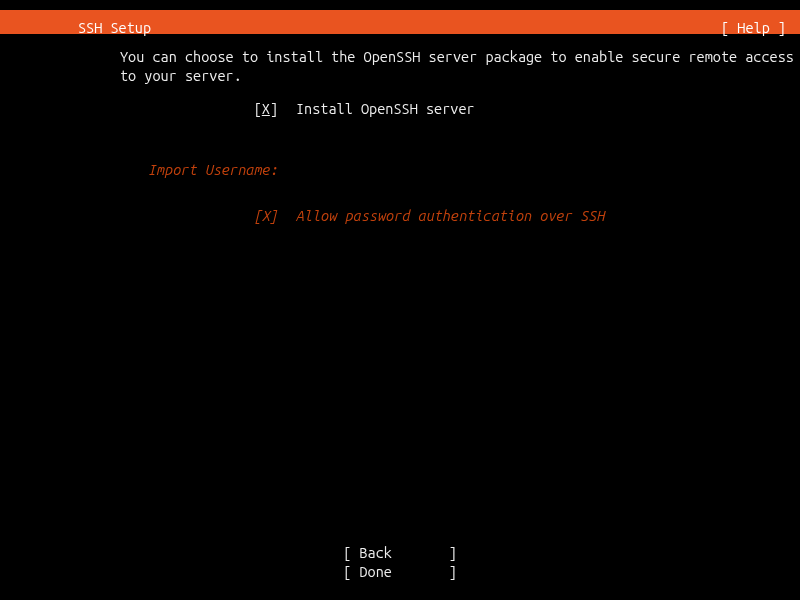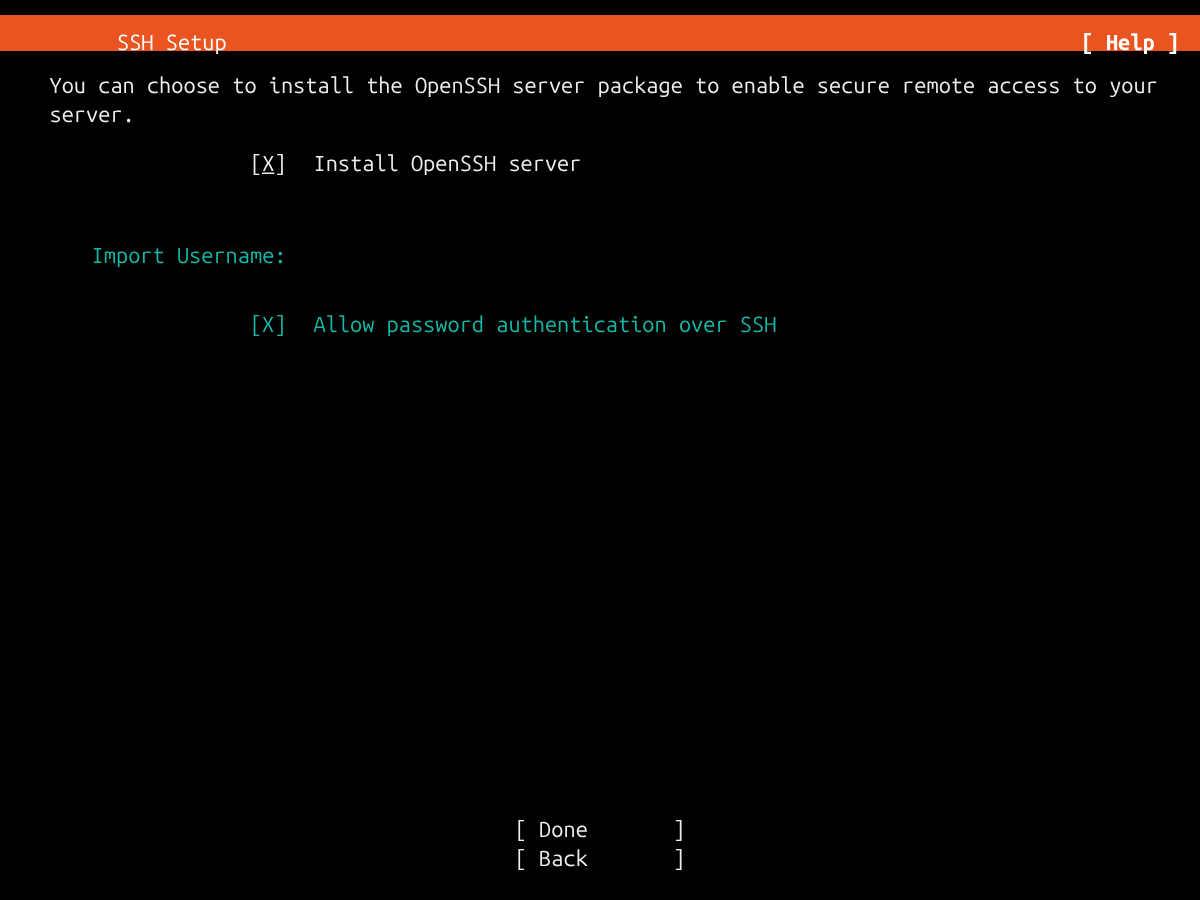--- a/index.html
+++ b/index.html
@@ -21,24 +21,23 @@
       align-items: center;
       padding: 11px 14px 0 0;
       color: #fff;
       margin-top: 10px;
     }
     .header-title {
       padding-left: 78px;
     }
     .header-help {
       cursor: pointer;
-      font-weight: bold;
     }
     .content {
-      padding: 14px 0 0 33px;
+      padding: 14px 0 0 120px;
       color: #eee;
     }
     .intro {
       line-height: 1.3;
       margin-bottom: 14px;
     }
     .row {
       display: flex;
       align-items: flex-start;
       line-height: 1.3;
@@ -63,21 +62,22 @@
       text-decoration: underline;
     }
     .dropdown {
       display: inline-block;
       white-space: pre;
     }
     .hint {
       display: block;
     }
     .dim {
-      color: #14b8a6;
+      color: #c2410c;
+      font-style: italic;
     }
     .row-identity {
       margin-bottom: 14px;
     }
     .row-username {
       margin-bottom: 28px;
     }
     .footer {
       position: absolute;
       bottom: 18px;
@@ -121,15 +121,15 @@
 
   <div class="row dim">
     <div class="label-col">
       <span class="checkbox">[X]</span>
     </div>
     <div class="field-col">Allow password authentication over SSH</div>
   </div>
 </div>
 
 <div class="footer">
+  <span class="footer-item">[ Back       ]</span>
   <span class="footer-item">[ Done       ]</span>
-  <span class="footer-item">[ Back       ]</span>
 </div>
 
 </body></html>

